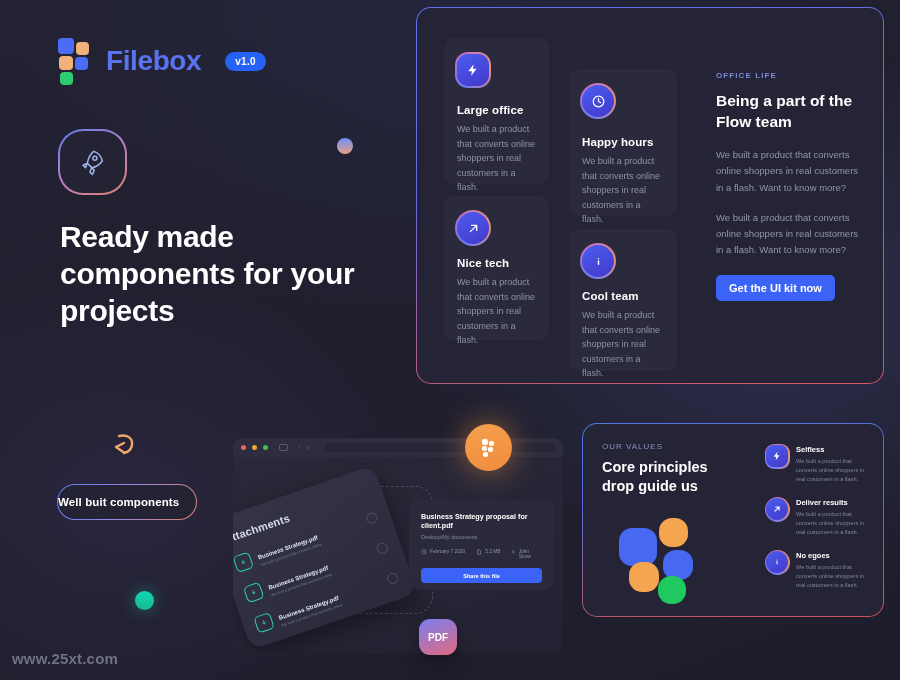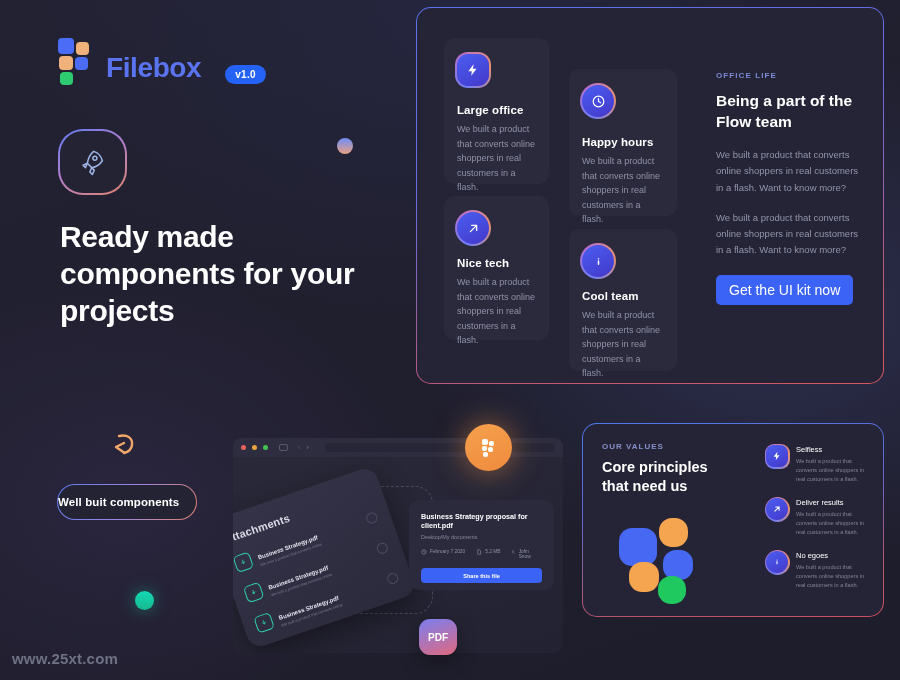--- a/index.html
+++ b/index.html
@@ -12,21 +12,21 @@
   }
   #stage { position:absolute; inset:0; width:900px; height:680px;
     background:
       radial-gradient(520px 380px at 86% 46%, rgba(64,72,130,.38), transparent 70%),
       radial-gradient(420px 320px at 14% 74%, rgba(58,48,88,.40), transparent 72%),
       radial-gradient(600px 420px at 50% 4%, rgba(44,48,92,.30), transparent 72%),
       linear-gradient(160deg,#232233 0%,#201F2E 45%,#1E1D2B 100%);
   }
 
   
-  .logo-wrap { position:absolute; left:58px; top:38px; display:flex; align-items:flex-end; gap:14px; }
+  .logo-wrap { position:absolute; left:58px; top:38px; display:flex; align-items:center; gap:14px; }
   .logo-mark { position:relative; width:34px; height:46px; }
   .logo-mark i { position:absolute; display:block; border-radius:4px; }
   .lm1 { left:0; top:0; width:16px; height:16px; background:#4a6cf7; }
   .lm2 { left:18px; top:4px; width:13px; height:13px; background:#f0b27a; }
   .lm3 { left:1px; top:18px; width:14px; height:14px; background:#f0b27a; }
   .lm4 { left:17px; top:19px; width:13px; height:13px; background:#4a6cf7; }
   .lm5 { left:2px; top:34px; width:13px; height:13px; background:#2ecc71; }
   .logo-text { font-size:28px; font-weight:700; color:#5a74f0; letter-spacing:-.4px; }
   .badge-v { background:#2563f7; color:#fff; font-size:10px; font-weight:700;
     padding:4px 10px; border-radius:10px; margin-left:10px; letter-spacing:.3px; }
@@ -88,29 +88,29 @@
     justify-content:center; position:relative; isolation:isolate; }
   .ic-ci::before { content:""; position:absolute; inset:-2px; border-radius:50%; z-index:-2;
     background:conic-gradient(from 200deg,#6f7ef5,#b96fc8,#e8916e,#6f7ef5); }
   .ic-ci::after { content:""; position:absolute; inset:0; border-radius:50%; z-index:-1;
     background:linear-gradient(150deg,#4a5ef0,#4338ca); }
 
   .eyebrow { font-size:8px; font-weight:700; letter-spacing:1.1px; color:#7b8ad6; }
   .side-h2 { font-size:15.5px; font-weight:700; line-height:1.35; color:#fff; margin-top:11px; }
   .side-p { font-size:9.5px; line-height:1.72; color:#9295ab; margin-top:14px; }
   .cta-btn { margin-top:16px; display:inline-flex; align-items:center; justify-content:center;
-    background:#3b63f6; color:#fff; font-size:14px; font-weight:400;
+    background:#3b63f6; color:#fff; font-size:11px; font-weight:700;
     padding:7px 13px; border-radius:5px; }
 
   
   #panel-bot { left:583px; top:424px; width:300px; height:192px; }
   #panel-bot::before { background:linear-gradient(170deg,#4f7ae8 0%,#5b6ad8 35%,#b4566e 78%,#d04f5c 100%); }
-  .v-title { font-size:8px; font-weight:700; letter-spacing:1px; color:#8590c9; }
+  .v-title { font-size:8px; font-weight:400; letter-spacing:1px; color:#8590c9; }
   .v-h2 { font-size:14.5px; font-weight:700; line-height:1.3; color:#fff; margin-top:7px; }
-  .v-item-title { font-size:7.5px; font-weight:400; color:#fff; }
+  .v-item-title { font-size:7.5px; font-weight:700; color:#fff; }
   .v-item-desc { font-size:5.6px; line-height:1.62; color:#80839a; margin-top:3px; }
   .ic-sm { width:22px; height:22px; border-radius:8px; position:relative; isolation:isolate;
     display:flex; align-items:center; justify-content:center; flex:0 0 22px; }
   .ic-sm::before { content:""; position:absolute; inset:-1.5px; border-radius:9px; z-index:-2;
     background:conic-gradient(from 200deg,#6f7ef5,#b96fc8,#e8916e,#6f7ef5); }
   .ic-sm::after { content:""; position:absolute; inset:0; border-radius:8px; z-index:-1;
     background:linear-gradient(150deg,#4a5ef0,#4338ca); }
   .ic-sm.round, .ic-sm.round::before, .ic-sm.round::after { border-radius:50%; }
 
   
@@ -259,21 +259,21 @@
       <div class="cta-btn">
         <span>Get the UI kit now</span>
       </div>
     </div>
   </div>
 
   <div class="panel" id="panel-bot">
 
     <div style="position:absolute; left:19px; top:18px; width:130px;">
       <div class="v-title">OUR VALUES</div>
-      <div class="v-h2">Core principles that need us</div>
+      <div class="v-h2">Core principles drop guide us</div>
     </div>
 
     <div class="blob" style="left:36px; top:94px; width:92px; height:84px;">
       <i style="left:0; top:10px; width:38px; height:38px; background:#4668f2;"></i>
       <i style="left:40px; top:0; width:29px; height:29px; background:#f5a44f;"></i>
       <i style="left:44px; top:32px; width:30px; height:30px; background:#4668f2;"></i>
       <i style="left:10px; top:44px; width:30px; height:30px; background:#f5a44f;"></i>
       <i style="left:39px; top:58px; width:28px; height:28px; background:#1fc95f;"></i>
     </div>
 

